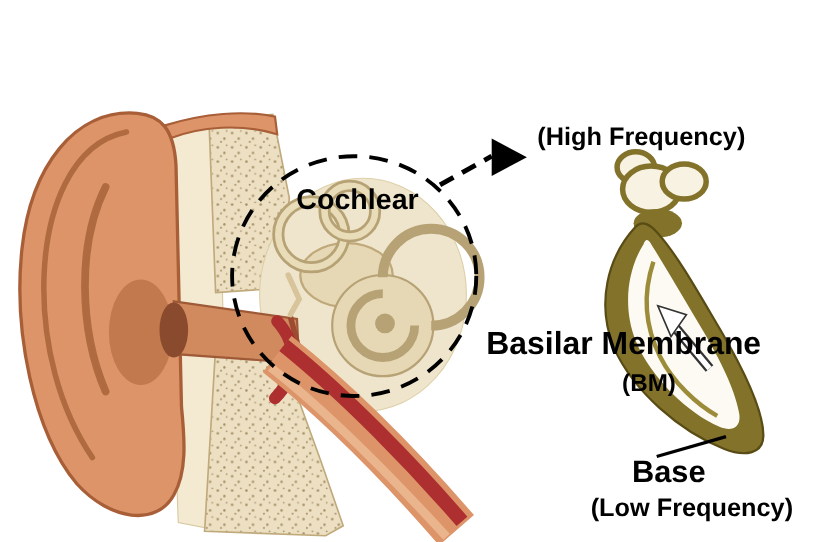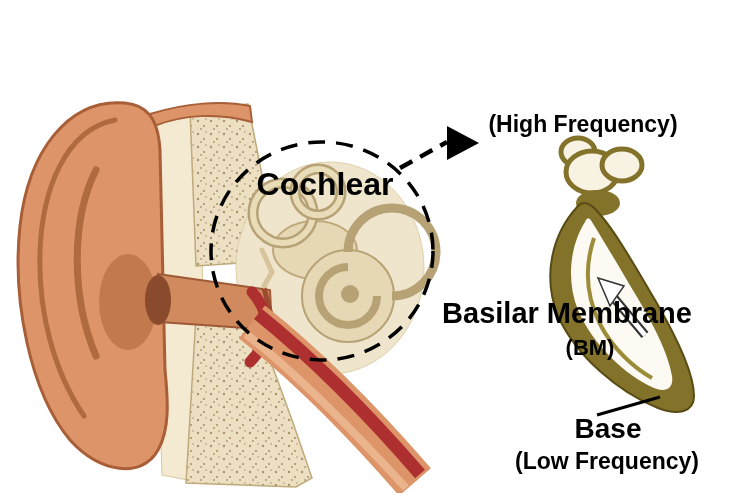--- a/index.html
+++ b/index.html
@@ -13,27 +13,27 @@
   #diagram-svg{position:absolute;left:0;top:0;}
   .label{
     position:absolute;
     font-weight:bold;
     color:var(--ink,#000);
     transform:translateX(-50%);
     white-space:nowrap;
     text-align:center;
     line-height:1.05;
   }
-  .lbl-cochlear{left:325px;top:168px;font-size:32px;}
+  .lbl-cochlear{left:325px;top:168px;font-size:26px;}
   .lbl-apex{left:585px;top:78px;font-size:30px;}
   .lbl-apex-sub{left:583px;top:112px;font-size:23px;}
   .lbl-basilar{left:567px;top:298px;font-size:29px;}
   .lbl-bm{left:590px;top:336px;font-size:22px;}
   .lbl-base{left:608px;top:414px;font-size:28px;text-align:center;}
-  .lbl-base-sub{left:607px;top:449px;font-size:23px;}
+  .lbl-base-sub{left:629px;top:449px;font-size:23px;}
 </style>
 </head>
 <body>
 
 <div id="stage">
 
   <svg id="diagram-svg" width="756" height="493" viewBox="0 0 756 493">
     <defs>
       <pattern id="speckle" width="13" height="13" patternUnits="userSpaceOnUse">
         <rect width="13" height="13" style="fill:var(--bone)"></rect>

